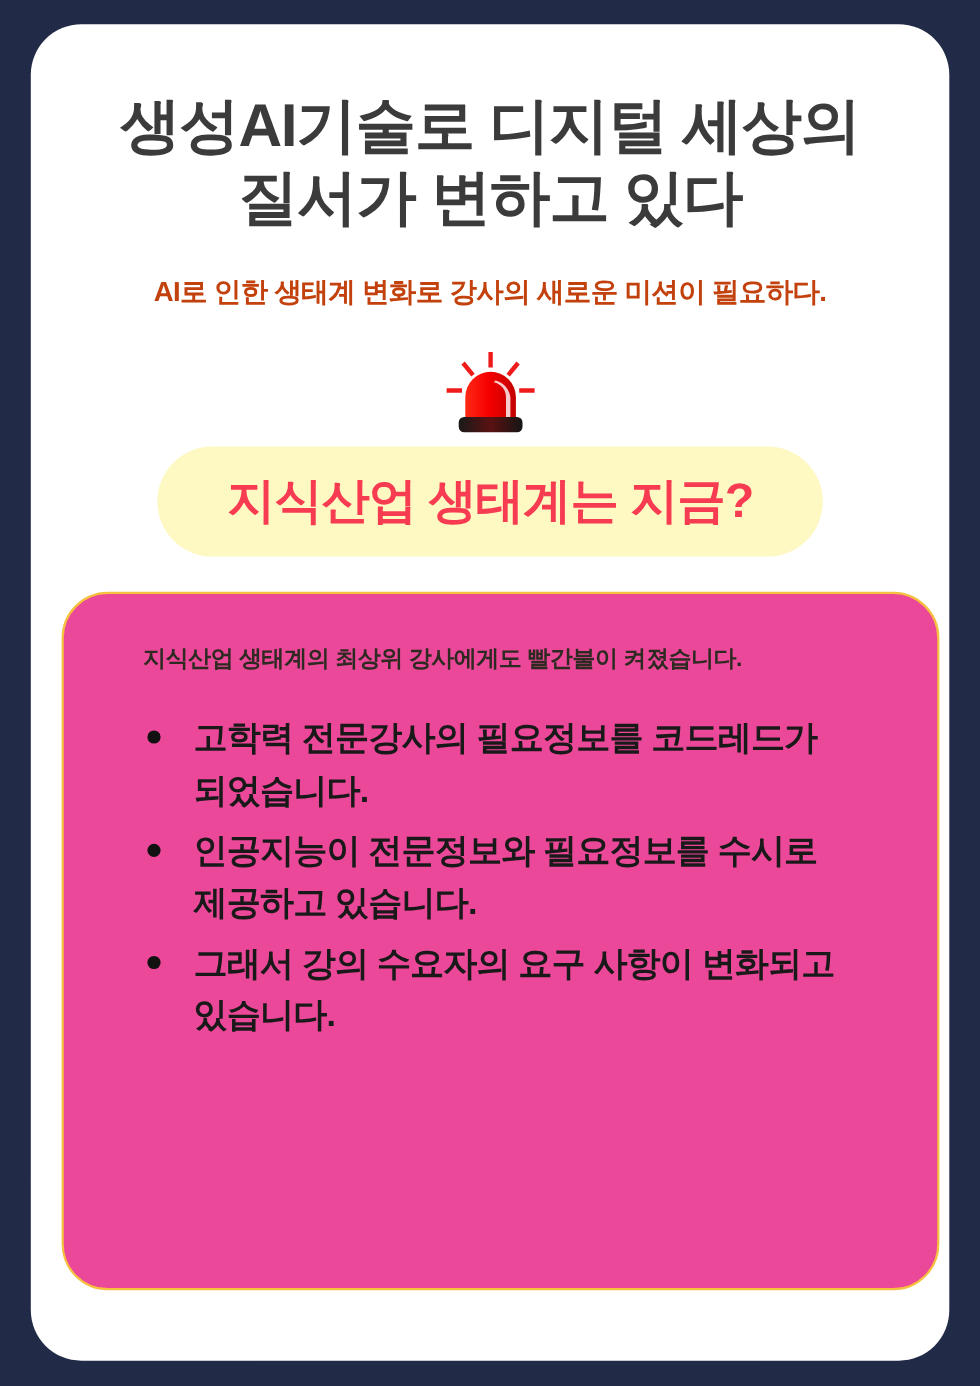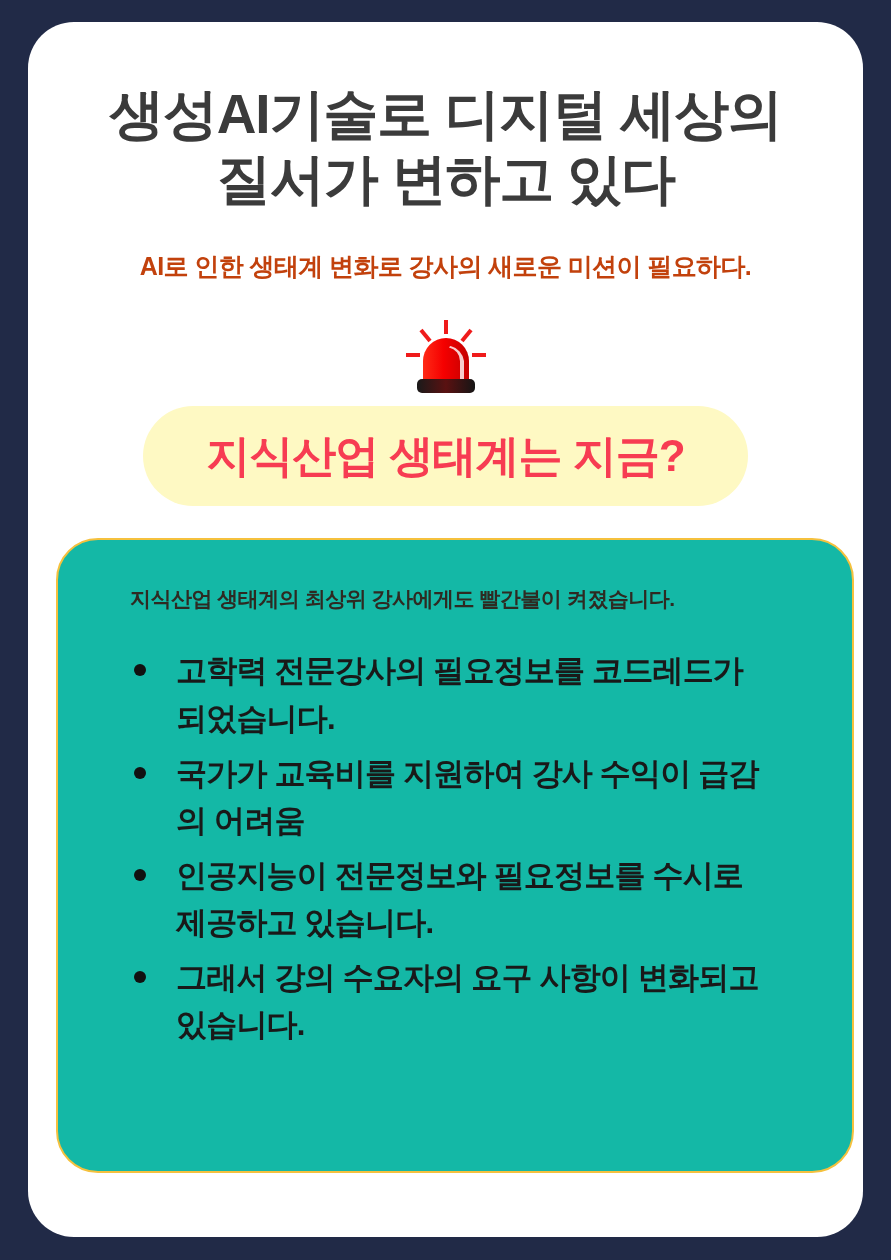--- a/index.html
+++ b/index.html
@@ -107,21 +107,21 @@
     line-height: 1;
   }
 
   
   .panel {
     position: absolute;
     left: 28px;
     top: 516px;
     width: 798px;
     height: 635px;
-    background: #14b8a6;
+    background: #ec4899;
     border: 2px solid #f5c13e;
     border-radius: 42px;
     padding: 44px 46px 30px 46px;
   }
 
   .panel-intro {
     color: #2e2a22;
     font-size: 21px;
     font-weight: 600;
     letter-spacing: -0.5px;
@@ -202,21 +202,20 @@
     <div class="pill-row">
       <div class="pill">지식산업 생태계는 지금?</div>
     </div>
 
     <section class="panel">
 
       <p class="panel-intro">지식산업 생태계의 최상위 강사에게도 빨간불이 켜졌습니다.</p>
 
       <ul class="bullet-list">
         <li class="bullet-item">고학력 전문강사의 필요정보를 코드레드가 되었습니다.</li>
-        <li class="bullet-item">국가가 교육비를 지원하여 강사 수익이 급감의 어려움</li>
         <li class="bullet-item">인공지능이 전문정보와 필요정보를 수시로 제공하고 있습니다.</li>
         <li class="bullet-item">그래서 강의 수요자의 요구 사항이 변화되고 있습니다.</li>
       </ul>
 
     </section>
 
   </div>
 </div>
 
 </body></html>

